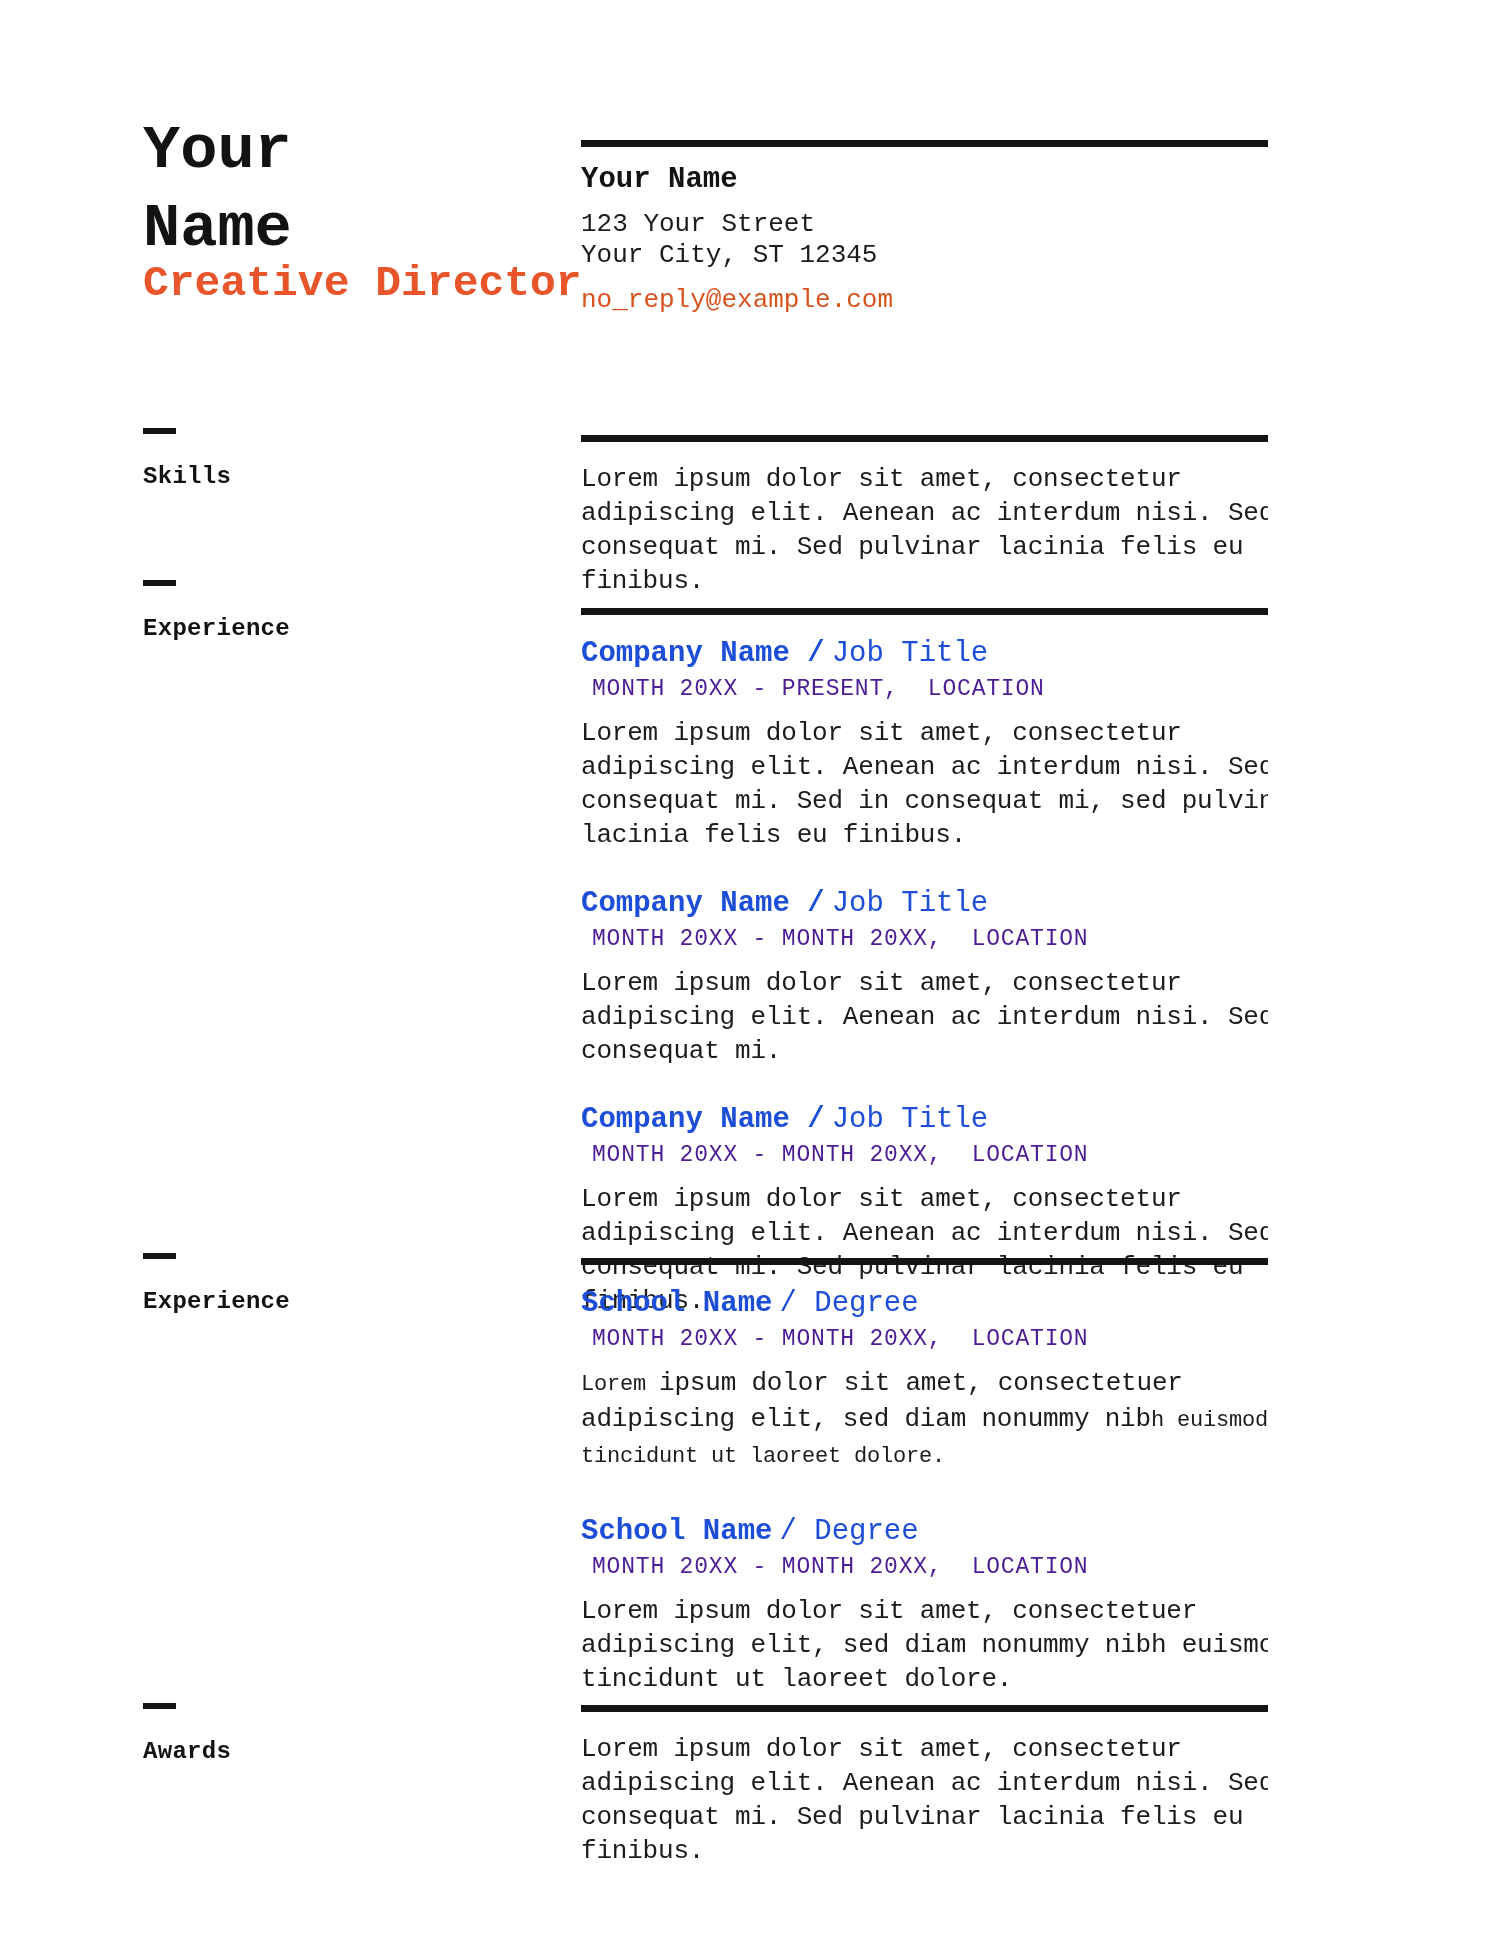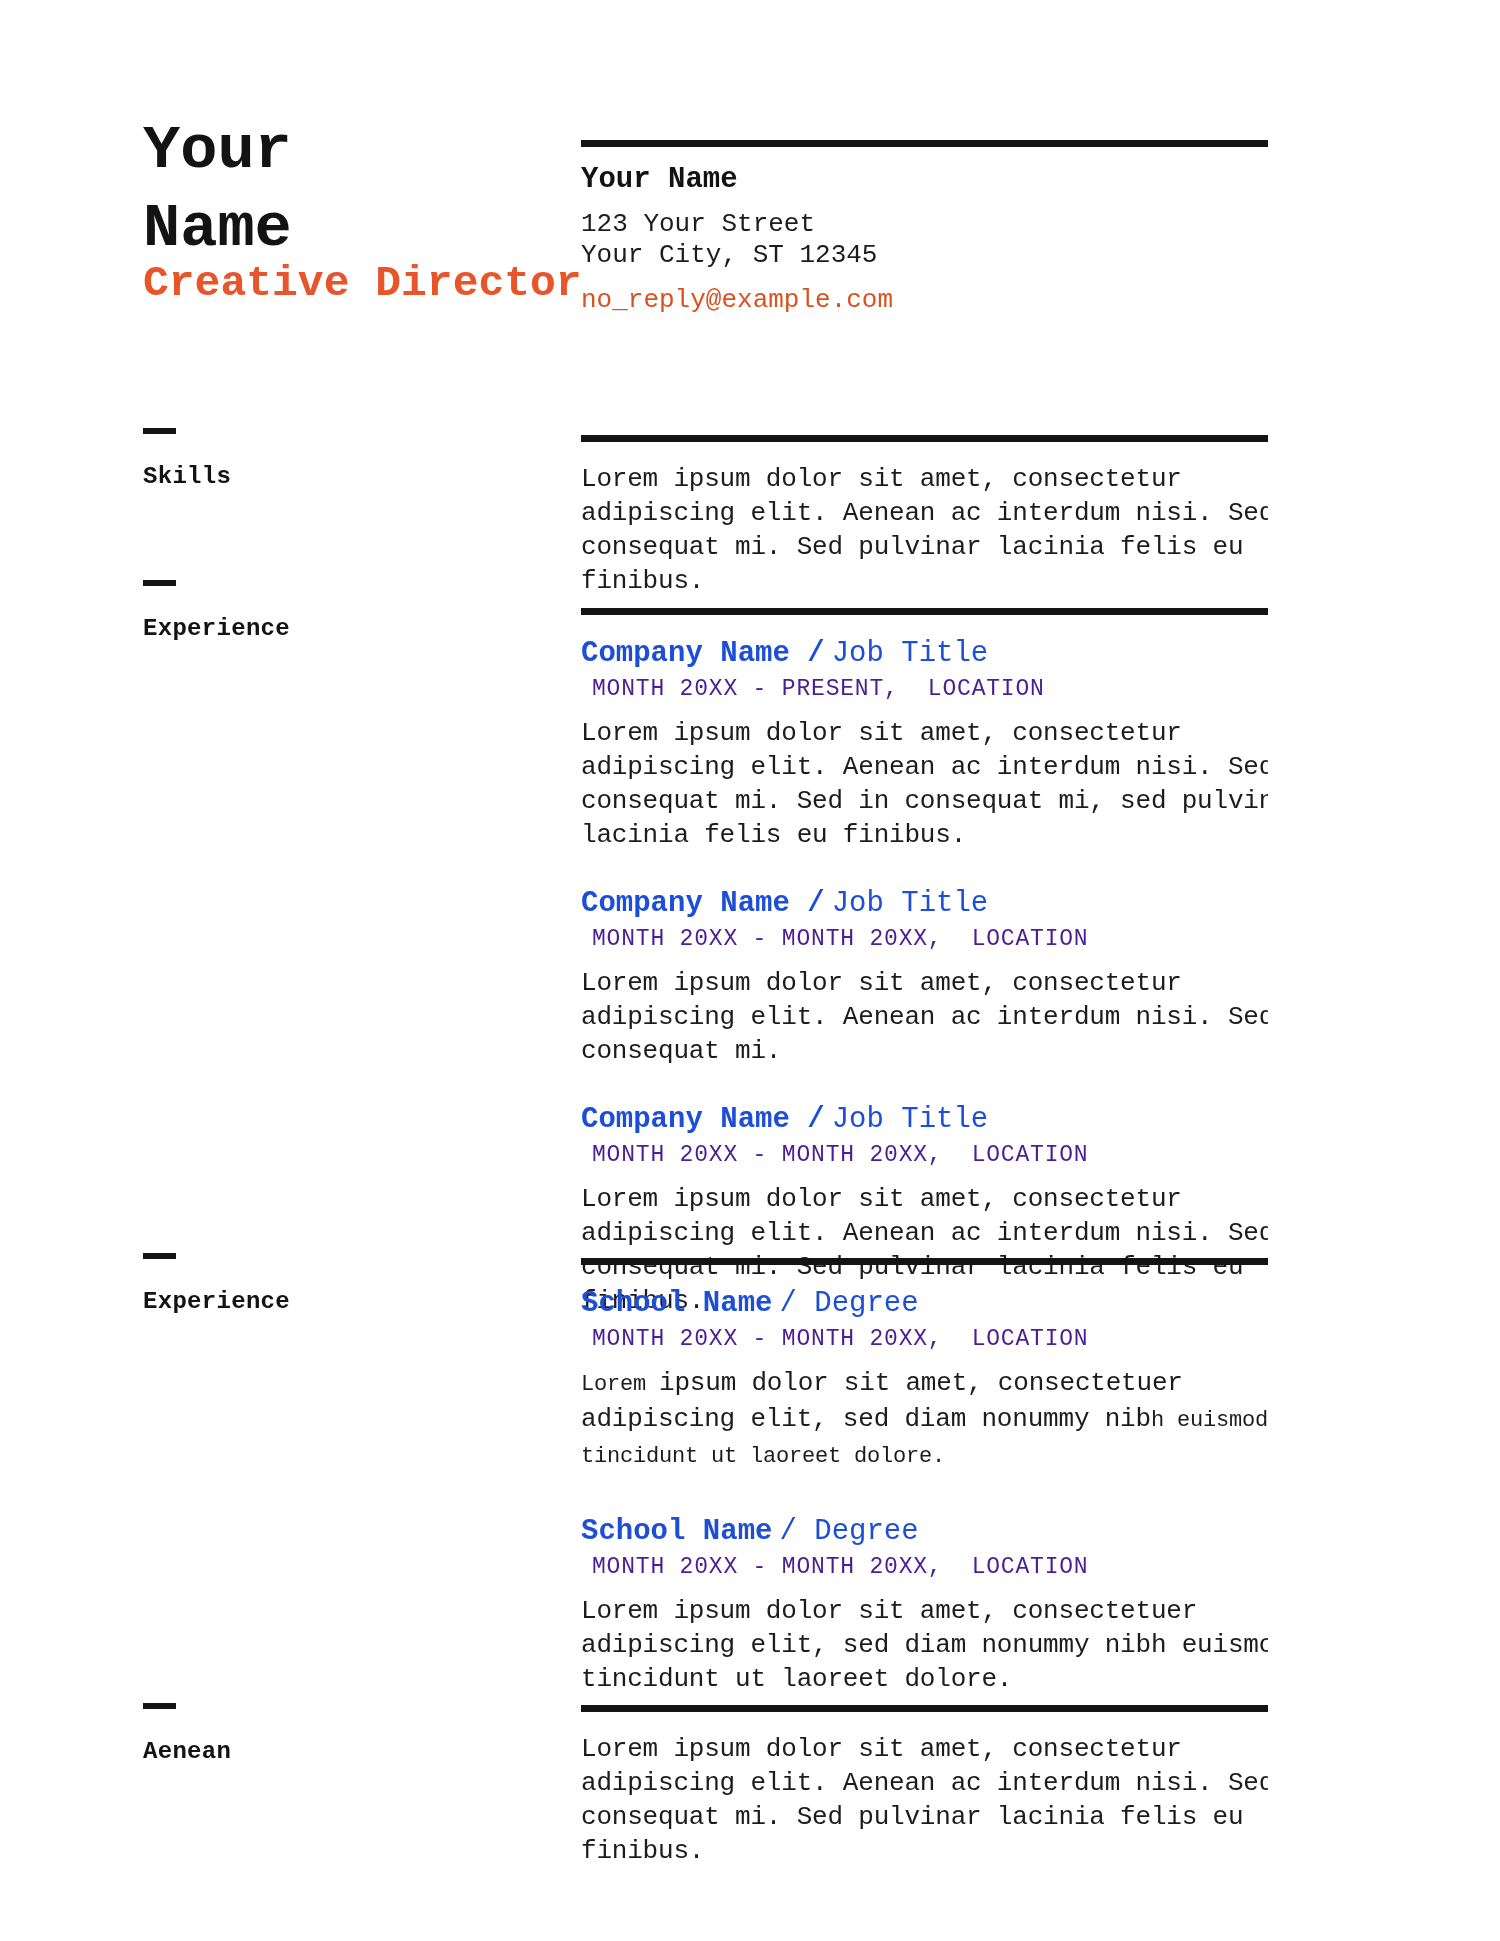--- a/index.html
+++ b/index.html
@@ -113,21 +113,21 @@
   <div class="side-label" style="top:580px">
     <div class="side-dash"></div>
     <div class="side-text">Experience</div>
   </div>
   <div class="side-label" style="top:1253px">
     <div class="side-dash"></div>
     <div class="side-text">Experience</div>
   </div>
   <div class="side-label" style="top:1703px">
     <div class="side-dash"></div>
-    <div class="side-text">Aenean</div>
+    <div class="side-text">Awards</div>
   </div>
 
   <div class="rblock" style="top:140px">
     <div class="rule"></div>
     <div class="contact-name">Your Name</div>
     <div class="contact-address">
       <div>123 Your Street</div>
       <div>Your City, ST 12345</div>
     </div>
     <div class="contact-links">

